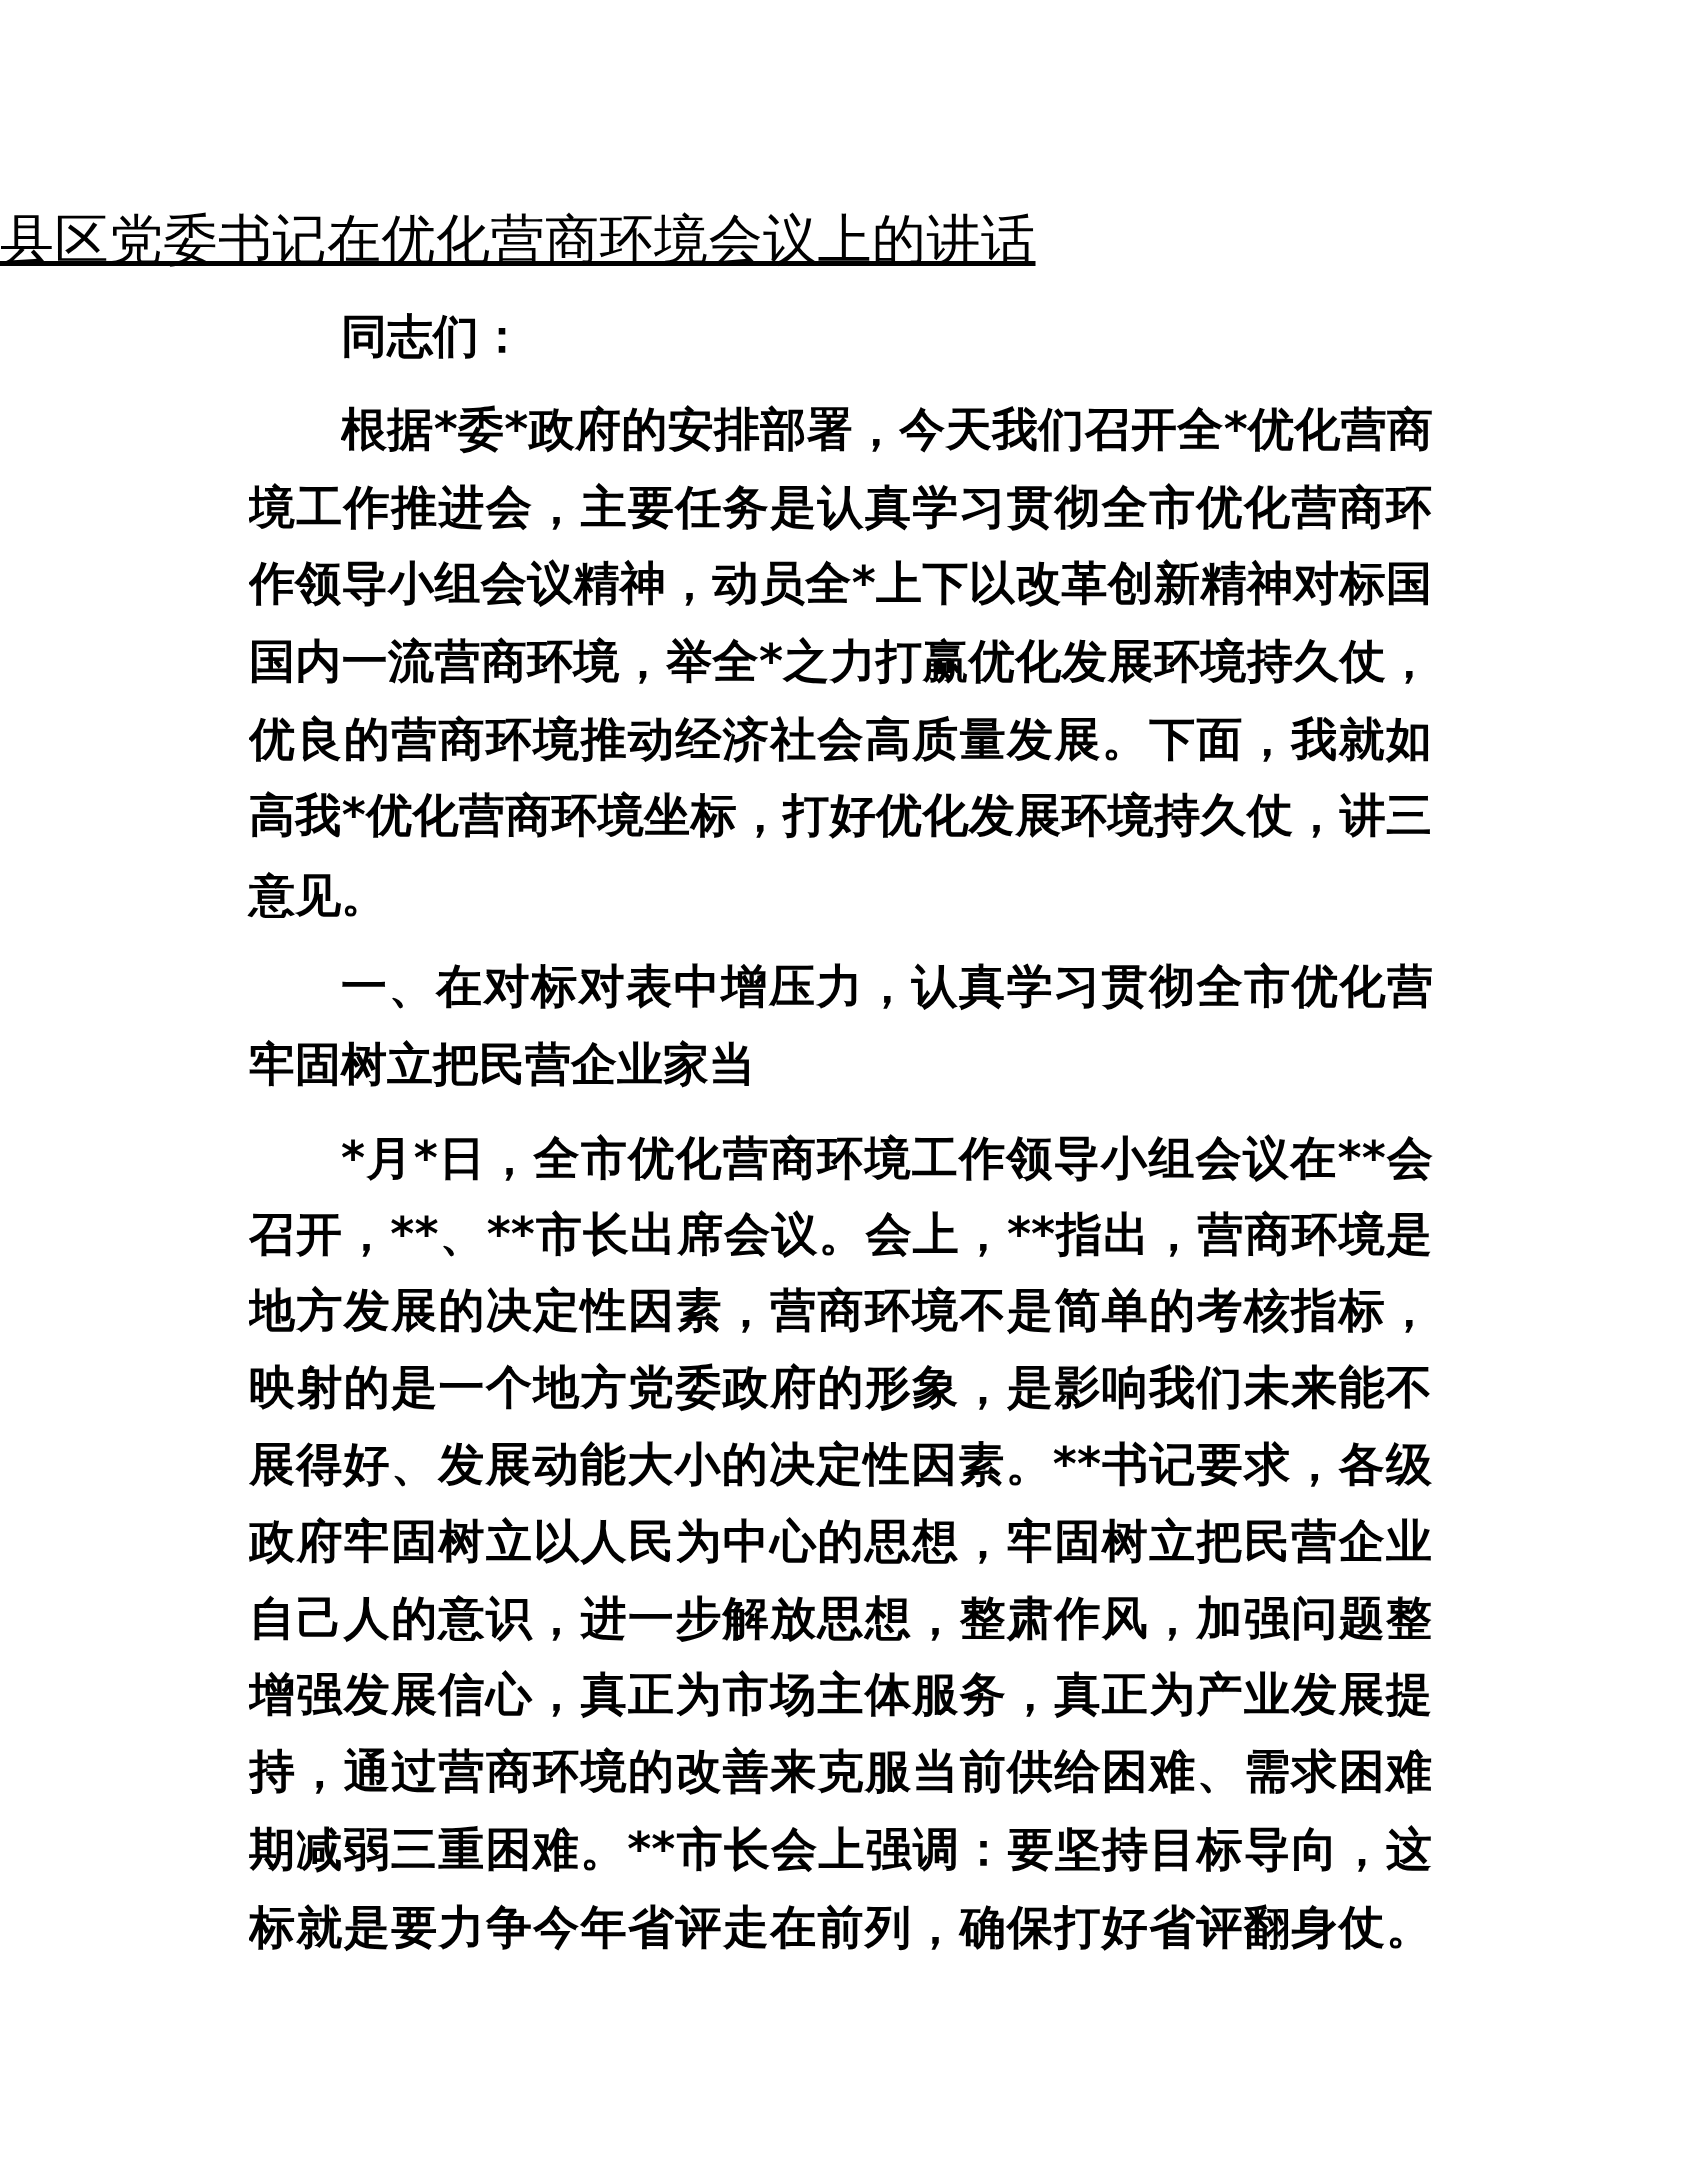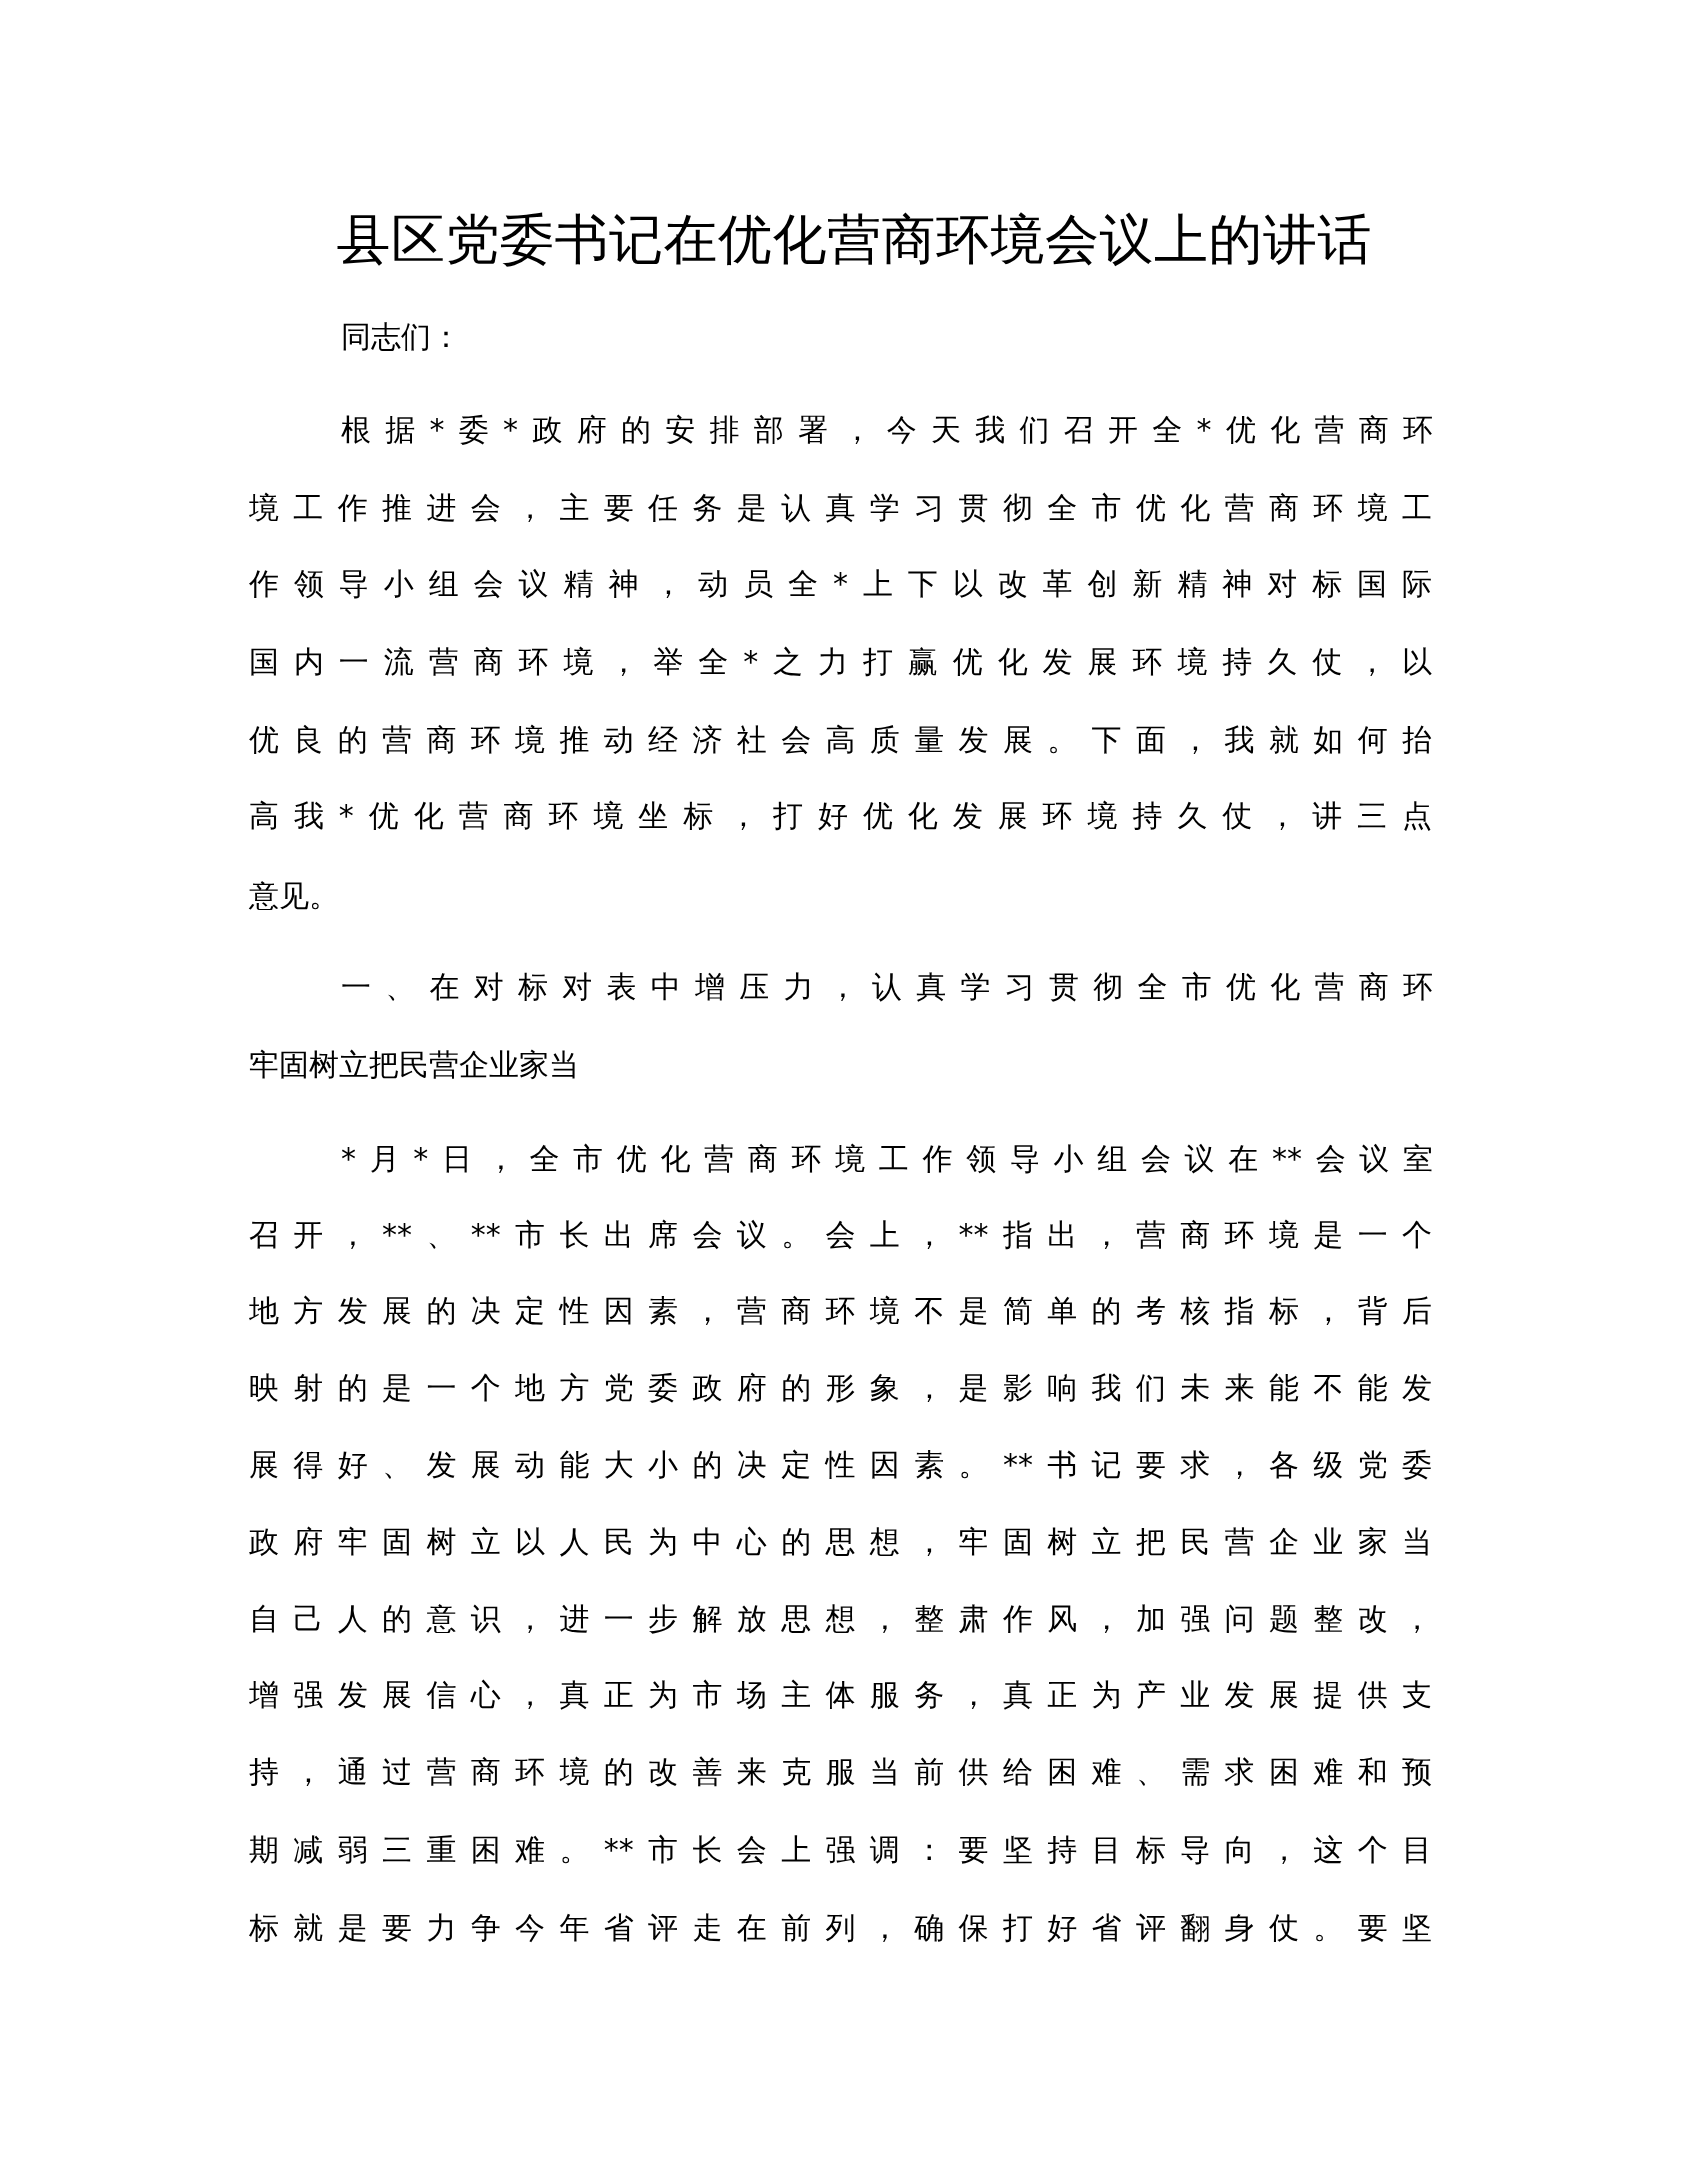--- a/index.html
+++ b/index.html
@@ -3,28 +3,28 @@
 <meta charset="utf-8">
 <style>
   html, body { margin: 0; padding: 0; background: #ffffff; }
   body {
     width: 1683px; height: 2178px; position: relative; overflow: hidden;
     font-family: "DejaVu Sans", "Liberation Sans", sans-serif;
     color: #000000;
   }
   .page { position: absolute; left: 0; top: 0; width: 1683px; height: 2178px; background: #ffffff; }
   .title {
-    position: absolute; left: 0; width: 1372px; text-align: right;
+    position: absolute; left: 0; width: 1372px; text-align: left;
     font-size: 54px; line-height: 69px; height: 69px; top: 205px;
-    letter-spacing: 0.5px; white-space: nowrap;
+    letter-spacing: 0.5px; white-space: nowrap; text-decoration: underline;
   }
   .line {
     position: absolute; left: 249px; width: 1183px;
-    font-size: 30px; line-height: 59px; height: 59px;
-    white-space: nowrap; overflow: visible;
+    font-size: 46px; line-height: 59px; height: 59px;
+    white-space: nowrap; overflow: visible; font-weight: bold;
   }
   .line.full { text-align: justify; text-align-last: justify; }
   .line.indent { left: 341px; width: 1092px; }
   .line.last { text-align: left; text-align-last: left; }
 </style>
 </head>
 <body>
 
 <div class="page">
 

